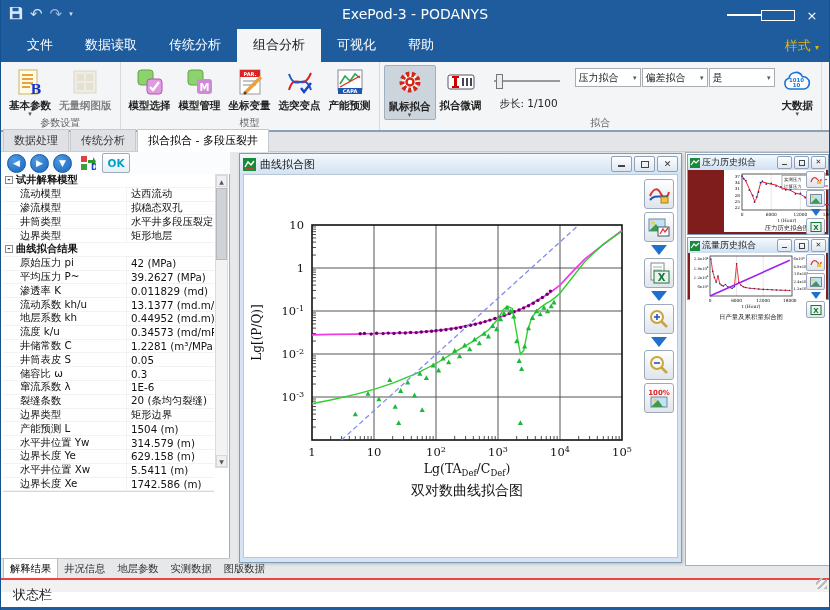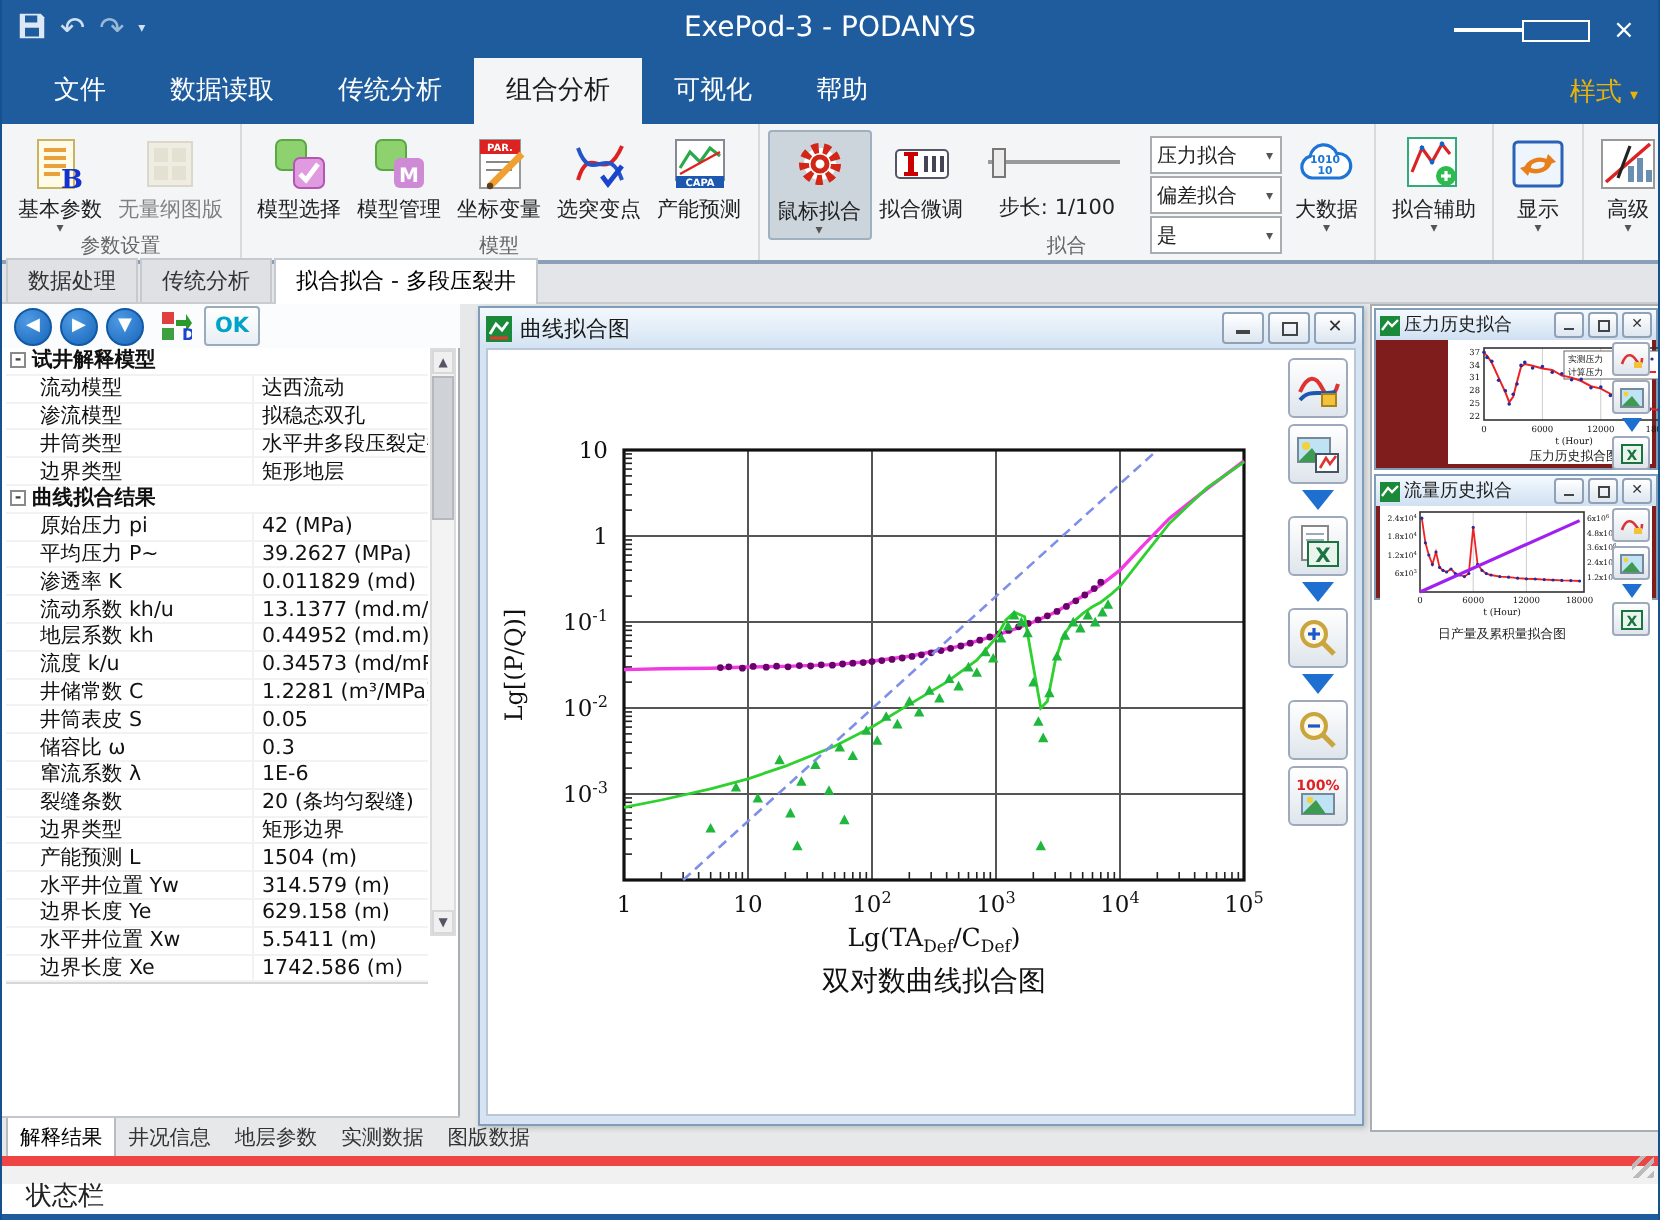--- a/index.html
+++ b/index.html
@@ -20,30 +20,30 @@
   #menutabs .tab{padding:7px 16px 8px;color:#fff;font-size:13px;cursor:default;}
   #menutabs .tab.active{background:#f4f5f6;color:#1a1a1a;}
   #stylebtn{position:absolute;right:10px;bottom:7px;color:#eab308;font-size:13px;margin-left:48px;}
   #stylebtn .ar{font-size:8px;}
   
   #ribbon{position:absolute;left:0;top:62px;width:100%;height:70px;background:#f4f5f6;border-bottom:2px solid #8aa0b8;box-sizing:border-box;display:flex;}
   .rgroup{position:relative;display:flex;align-items:flex-start;padding:3px 4px 13px;border-right:1px solid #d8dadc;box-sizing:border-box;height:100%;}
   .grouplbl{position:absolute;bottom:0px;left:0;right:0;text-align:center;font-size:10px;color:#666;}
   .bigbtn{display:flex;flex-direction:column;align-items:center;padding:2px 4px 0;}
   .bigbtn .ic{height:30px;display:flex;align-items:center;}
-  .bigbtn .lbl{font-size:10.5px;color:#222;line-height:12px;margin-top:2px;white-space:nowrap;}
+  .bigbtn .lbl{font-size:10.5px;color:#222;line-height:12px;margin-top:2px;white-space:nowrap;font-weight:bold;}
   .bigbtn .arr{font-size:7px;color:#555;line-height:7px;}
   .bigbtn.pressed{background:#ccd4dc;border:1px solid #9fb0c0;border-radius:2px;}
   .bigbtn.disabled{filter:grayscale(55%);opacity:.55;}
   .stepcol{display:flex;flex-direction:column;align-items:center;width:86px;}
   .slider{position:relative;width:70px;height:22px;margin-top:5px;}
   .slider .track{position:absolute;left:0;right:4px;top:10px;height:2px;background:#9a9a9a;}
   .slider .thumb{position:absolute;left:2px;top:4px;width:5px;height:13px;background:#ececec;border:1px solid #777;}
   .steprow{font-size:10.5px;color:#222;margin-top:5px;white-space:nowrap;}
-  .ddstack{display:flex;flex-direction:column;gap:1px;margin:3px 3px 0;}
+  .ddstack{display:flex;flex-direction:row;gap:1px;margin:3px 3px 0;}
   .mini-select{width:66px;height:19px;border:1px solid #a9acb0;background:#fff;font-size:10px;color:#222;display:flex;align-items:center;justify-content:space-between;padding:0 3px;box-sizing:border-box;}
   .mini-select .ar{font-size:7px;color:#555;}
   
   #doctabs{position:absolute;left:0;top:132px;width:100%;height:20px;background:#e3e5e8;border-bottom:1px solid #c9ccd0;box-sizing:border-box;display:flex;align-items:flex-end;padding-left:2px;}
   #doctabs .tab{font-size:11px;color:#333;padding:3px 10px;border:1px solid #c6c9cd;border-bottom:none;background:#dfe1e4;margin-right:1px;white-space:nowrap;}
   #doctabs .tab.active{background:#fff;color:#000;position:relative;top:1px;padding-bottom:4px;}
   
   #leftpanel{position:absolute;left:0;top:152px;width:229px;height:406px;background:#fff;border-right:1px solid #a9aeb5;box-sizing:border-box;}
   #ptoolbar{position:absolute;left:0;top:0;width:100%;height:22px;display:flex;align-items:center;gap:4px;padding-left:6px;background:#fbfcfd;}
   .navcirc{width:19px;height:19px;border-radius:50%;background:radial-gradient(circle at 35% 30%,#4f9ae4,#1766bb);border:1px solid #1259a4;color:#fff;font-size:9px;display:flex;align-items:center;justify-content:center;box-sizing:border-box;}
@@ -55,21 +55,21 @@
   .trow.hdr{font-weight:bold;}
   .trow.hdr .nm{padding-left:2px;border-right:none;width:auto;display:flex;align-items:center;gap:3px;}
   .minusbox{display:inline-block;width:8px;height:8px;border:1px solid #8a8a8a;font-size:8px;line-height:6px;text-align:center;color:#444;background:#fff;box-sizing:border-box;}
   #pscroll{position:absolute;right:1px;top:22px;width:13px;height:294px;background:#f3f3f4;border:1px solid #dcdcdc;box-sizing:border-box;}
   #pscroll .sarr{position:absolute;left:0;width:11px;height:12px;background:#f0f0f1;border:1px solid #d8d8d8;color:#556;font-size:6px;text-align:center;line-height:11px;box-sizing:border-box;}
   #pscroll .thumb{position:absolute;left:0;top:13px;width:11px;height:72px;background:#cfd2d6;border:1px solid #b5b9be;box-sizing:border-box;}
   
   #bottomtabs{position:absolute;left:0;top:558px;width:229px;height:20px;background:#e6e8ea;border-top:1px solid #c2c5c9;box-sizing:border-box;display:flex;align-items:flex-start;padding-left:2px;}
   #bottomtabs .tab{font-size:10.3px;color:#333;padding:3px 6px;white-space:nowrap;}
   #bottomtabs .tab.active{background:#fff;border:1px solid #b8bcc0;border-top:none;color:#000;}
-  #statusbar{position:absolute;left:0;top:578px;width:100%;height:14px;background:#f1f1f1;border-top:5px solid #ef4444;box-sizing:border-box;}
+  #statusbar{position:absolute;left:0;top:578px;width:100%;height:14px;background:#f1f1f1;border-top:2px solid #ef4444;box-sizing:border-box;}
   #statusbar .txt{position:absolute;left:12px;top:6px;font-size:13px;color:#222;}
   #grip{position:absolute;right:2px;bottom:3px;width:11px;height:11px;background:repeating-linear-gradient(135deg,transparent 0 3px,#bbb 3px 5px);}
   #blueband{position:absolute;left:0;top:607px;width:100%;height:3px;background:#1e5c9e;}
   
   #workspace{position:absolute;left:229px;top:152px;width:601px;height:426px;background:#e7e8ea;}
   #chartwin{position:absolute;left:9px;top:1px;width:443px;height:410px;border:1px solid #7f9db9;background:#d5e3f3;box-sizing:border-box;box-shadow:1px 1px 3px rgba(0,0,0,.2);}
   .wintitle{height:20px;display:flex;align-items:center;gap:4px;padding:0 3px;background:linear-gradient(#f3f8fd,#d3e3f3);}
   .wintitle .t{font-size:11px;color:#1a1a1a;flex:1;}
   .winbtns{display:flex;gap:2px;}
   .winbtn{width:19px;height:14px;border:1px solid #90a0b5;border-radius:2px;background:linear-gradient(#ffffff,#dde6f0);display:flex;align-items:center;justify-content:center;color:#333;font-size:9px;line-height:1;}

